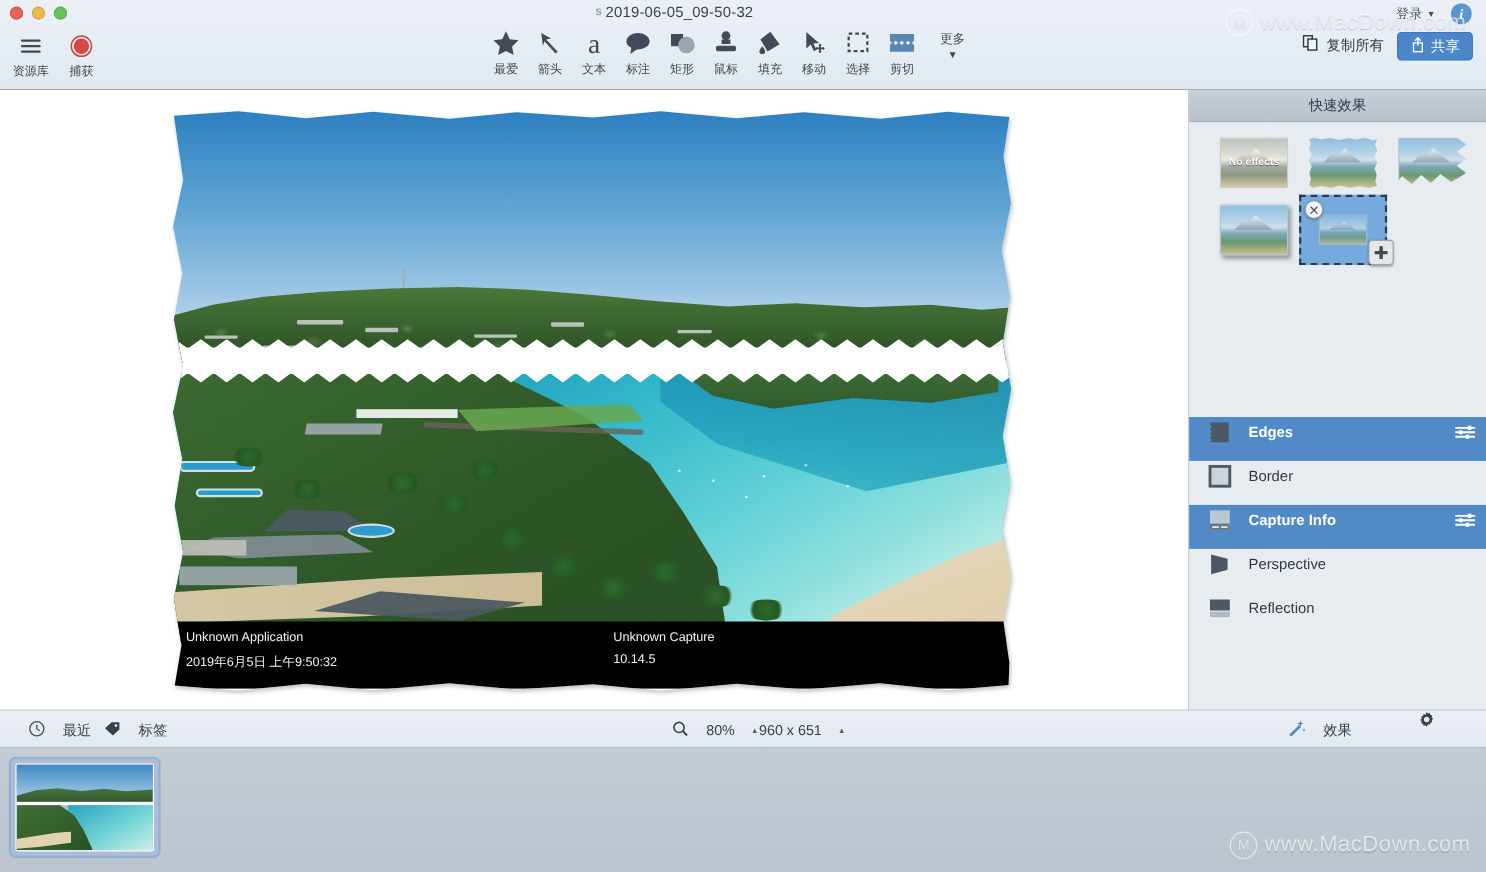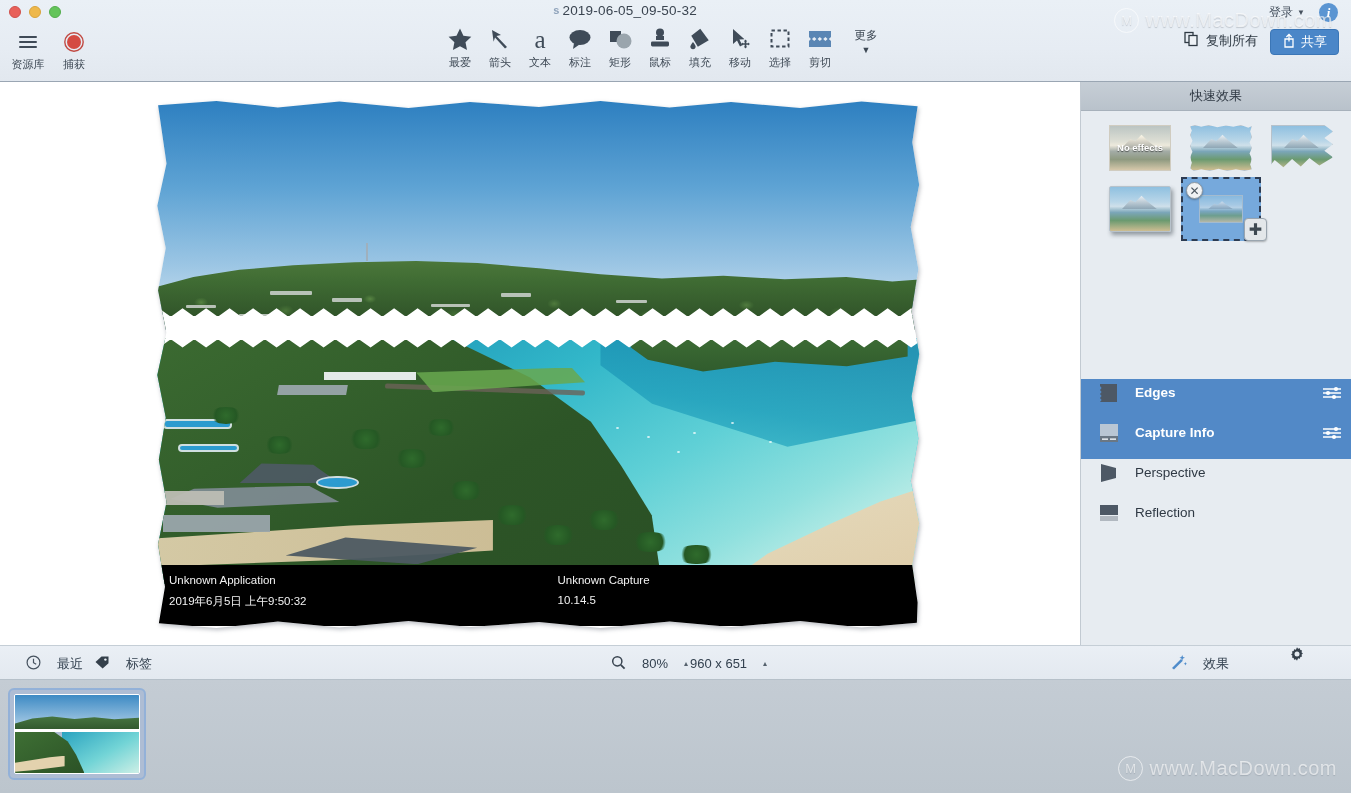--- a/index.html
+++ b/index.html
@@ -25,21 +25,21 @@
   .traffic {
     position: absolute; top: 6px; left: 9px;
     display: flex; gap: 8px;
   }
   .tl { width: 12px; height: 12px; border-radius: 50%; }
   .tl.red    { background: #e8615a; border: 1px solid #d0514c; }
   .tl.yellow { background: #eeb84b; border: 1px solid #d9a43c; }
   .tl.green  { background: #63c45a; border: 1px solid #53ad4c; }
 
   .doc-title {
-    position: absolute; top: 3px; left: 12px; width: 1226px;
+    position: absolute; top: 3px; left: 0; width: 1226px;
     text-align: center;
     font-size: 13.5px; color: #3a4450;
     letter-spacing: 0.2px;
   }
   .doc-title .sicon {
     display: inline-block;
     font-size: 11px; color: #8fa3bb;
     vertical-align: 1px; margin-right: 3px;
     font-weight: bold;
   }
@@ -792,20 +792,29 @@
         <span class="slider-ic">
           <svg width="20" height="14" viewBox="0 0 20 14">
             <path d="M1 3 h18 M1 7 h18 M1 11 h18" stroke="#ffffff" stroke-width="1.7"></path>
             <circle cx="14" cy="3" r="2.1" fill="#ffffff"></circle>
             <circle cx="6" cy="7" r="2.1" fill="#ffffff"></circle>
             <circle cx="12" cy="11" r="2.1" fill="#ffffff"></circle>
           </svg>
         </span>
       </div>
 
+      <div class="style-row">
+        <span class="sicon2">
+          <svg width="24" height="22" viewBox="0 0 24 22">
+            <rect x="3" y="2" width="18" height="18" fill="#ccd4da" stroke="#4d5865" stroke-width="2.6"></rect>
+          </svg>
+        </span>
+        <span class="sname">Border</span>
+        <span class="slider-ic"></span>
+      </div>
 
       <div class="style-row active">
         <span class="sicon2">
           <svg width="24" height="22" viewBox="0 0 24 22">
             <rect x="3" y="2" width="18" height="18" fill="#b9c6d4"></rect>
             <rect x="3" y="14" width="18" height="6" fill="#6a7784"></rect>
             <rect x="5" y="16.4" width="6" height="1.5" fill="#e8edf2"></rect>
             <rect x="13" y="16.4" width="6" height="1.5" fill="#e8edf2"></rect>
           </svg>
         </span>

